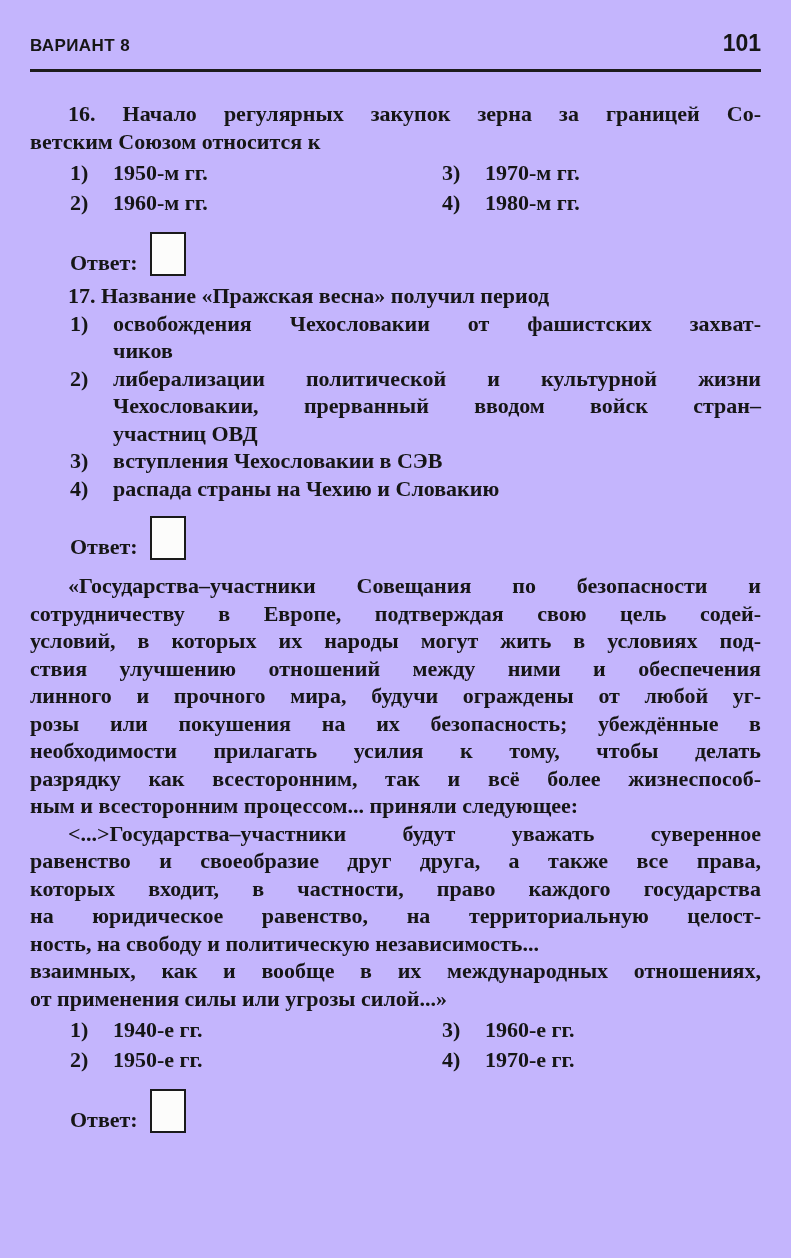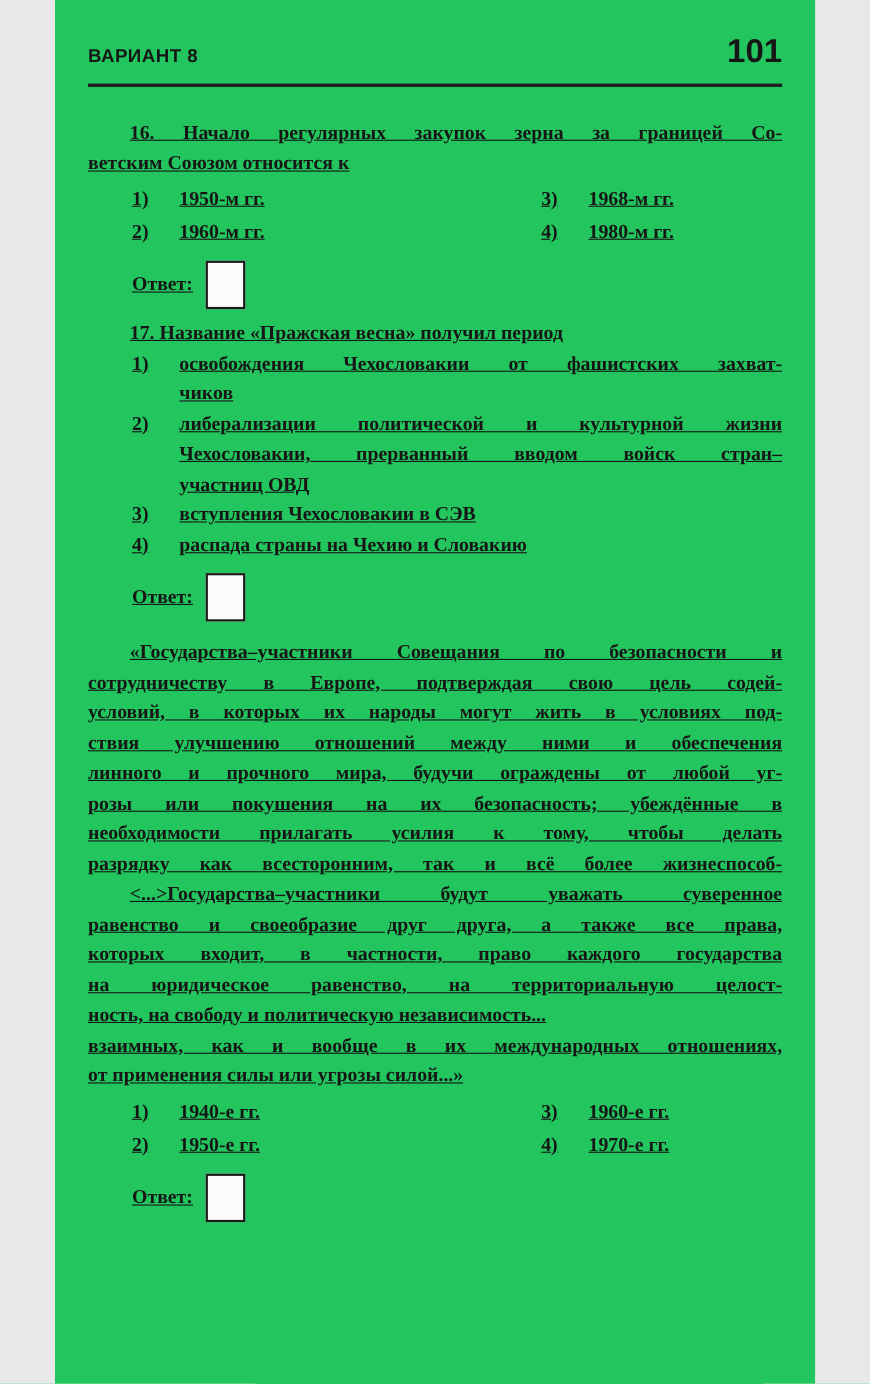--- a/index.html
+++ b/index.html
@@ -1,21 +1,21 @@
 <!DOCTYPE html>
 <html lang="ru"><head>
 <meta charset="utf-8">
 <style>
   html,body{margin:0;padding:0;}
   body{background:#e8e8e8;}
   .page{
     position:relative;
-    width:691px;height:1258px;
+    width:791px;height:1258px;
     margin:0 auto;
-    background:#22c55e;
+    background:#c4b5fd;
     color:#161616;
     overflow:hidden;
     box-sizing:border-box;
   }
   
   .header{
     margin:30px 30px 0 30px;
     padding-bottom:12px;
     border-bottom:3px solid #1c1c1c;
     display:flex;
@@ -24,30 +24,29 @@
   }
   .variant{
     font-family:"Liberation Sans",sans-serif;
     font-weight:700;
     font-size:17px;
     letter-spacing:.4px;
   }
   .pagenum{
     font-family:"Liberation Sans",sans-serif;
     font-weight:700;
-    font-size:30px;
+    font-size:23px;
   }
   
   .content{
     margin:0 30px;
     font-family:"Liberation Serif",serif;
     font-weight:700;
-    font-size:18px;
+    font-size:22px;
     line-height:27.5px;
-    text-decoration:underline;
   }
   .line{white-space:normal;}
   .j{text-align:justify;text-align-last:justify;}
   .ind{text-indent:38px;}
   .stem{margin-top:28px;}
   .stem-17{margin-top:4px;}
   .stem-18{margin-top:12px;}
   
   .opt-grid{
     margin:3px 0 0 40px;
@@ -59,21 +58,21 @@
   .opt-num{flex:0 0 43px;}
   
   .opt-list{margin-left:40px;}
   .opt-row{display:flex;}
   .opt-row .opt-num{flex:0 0 43px;}
   .opt-body{flex:1 1 auto;min-width:0;}
   
   .answer-row{
     margin:10px 0 6px 40px;
     display:flex;
-    align-items:center;
+    align-items:flex-end;
     height:48px;
   }
   .answer-label{margin-right:12px;}
   .answer-box{
     width:36px;height:44px;
     border:2.5px solid #1a1a1a;
     background:#fcfcfb;
     box-sizing:border-box;
   }
 </style>
@@ -94,21 +93,21 @@
       <div class="line">ветским Союзом относится к</div>
     </div>
 
     <div class="opt-grid">
       <div class="opt-cell">
         <span class="opt-num">1)</span>
         <span>1950-м гг.</span>
       </div>
       <div class="opt-cell">
         <span class="opt-num">3)</span>
-        <span>1968-м гг.</span>
+        <span>1970-м гг.</span>
       </div>
       <div class="opt-cell">
         <span class="opt-num">2)</span>
         <span>1960-м гг.</span>
       </div>
       <div class="opt-cell">
         <span class="opt-num">4)</span>
         <span>1980-м гг.</span>
       </div>
     </div>
@@ -163,20 +162,21 @@
     <div>
       <div>
         <div class="line j ind">«Государства–участники Совещания по безопасности и</div>
         <div class="line j">сотрудничеству в Европе, подтверждая свою цель содей-</div>
         <div class="line j">условий, в которых их народы могут жить в условиях под-</div>
         <div class="line j">ствия улучшению отношений между ними и обеспечения</div>
         <div class="line j">линного и прочного мира, будучи ограждены от любой уг-</div>
         <div class="line j">розы или покушения на их безопасность; убеждённые в</div>
         <div class="line j">необходимости прилагать усилия к тому, чтобы делать</div>
         <div class="line j">разрядку как всесторонним, так и всё более жизнеспособ-</div>
+        <div class="line">ным и всесторонним процессом... приняли следующее:</div>
       </div>
       <div>
         <div class="line j ind">&lt;...&gt;Государства–участники будут уважать суверенное</div>
         <div class="line j">равенство и своеобразие друг друга, а также все права,</div>
         <div class="line j">которых входит, в частности, право каждого государства</div>
         <div class="line j">на юридическое равенство, на территориальную целост-</div>
         <div class="line">ность, на свободу и политическую независимость...</div>
       </div>
       <div>
         <div class="line j">взаимных, как и вообще в их международных отношениях,</div>

